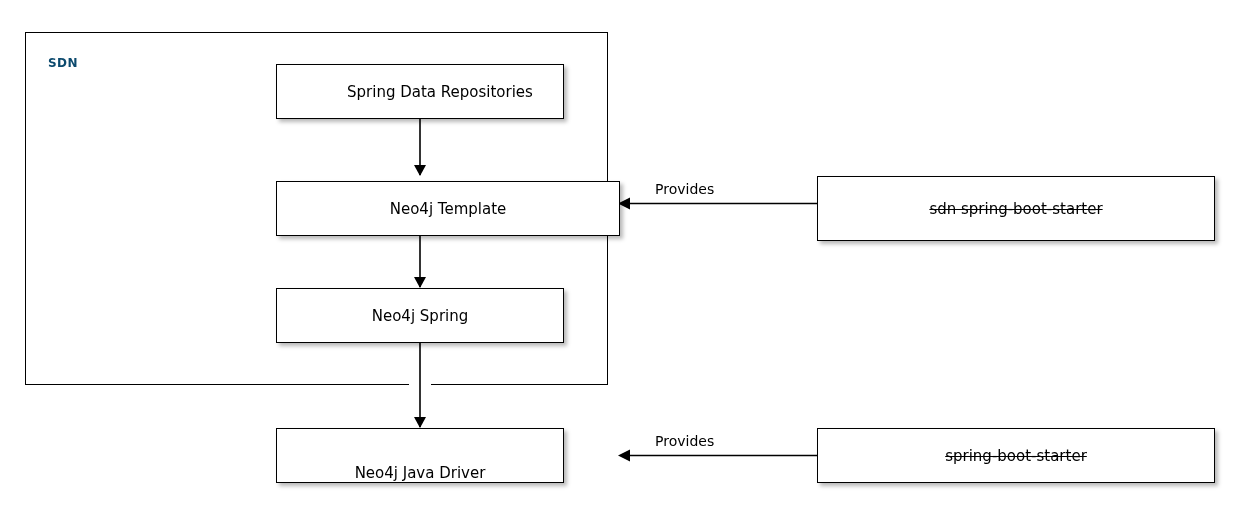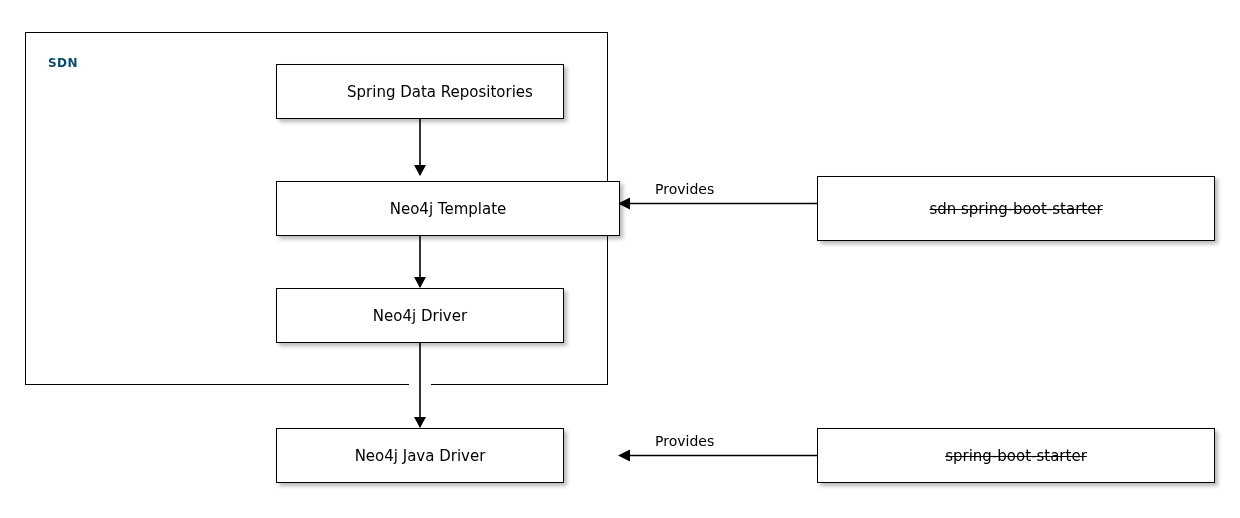--- a/index.html
+++ b/index.html
@@ -108,23 +108,23 @@
     </svg>
 
   <div id="node-layer">
       <div class="node" style="left: 276px; top: 64px; width: 288px; height: 55px; padding-left: 40px;">
         <span class="node-label">Spring Data Repositories</span>
       </div>
       <div class="node" style="left: 276px; top: 181px; width: 344px; height: 55px;">
         <span class="node-label">Neo4j Template</span>
       </div>
       <div class="node" style="left: 276px; top: 288px; width: 288px; height: 55px;">
-        <span class="node-label">Neo4j Driver</span>
+        <span class="node-label">Neo4j Spring</span>
       </div>
-      <div class="node" style="left: 276px; top: 428px; width: 288px; height: 55px;">
+      <div class="node" style="left: 276px; top: 428px; width: 288px; height: 55px; align-items: flex-end;">
         <span class="node-label">Neo4j Java Driver</span>
       </div>
       <div class="node" style="left: 817px; top: 176px; width: 398px; height: 65px;">
         <span class="node-label dashed-words">sdn spring-boot-starter</span>
       </div>
       <div class="node" style="left: 817px; top: 428px; width: 398px; height: 55px;">
         <span class="node-label dashed-words">spring-boot-starter</span>
       </div>
     </div>
   <div id="label-layer">

